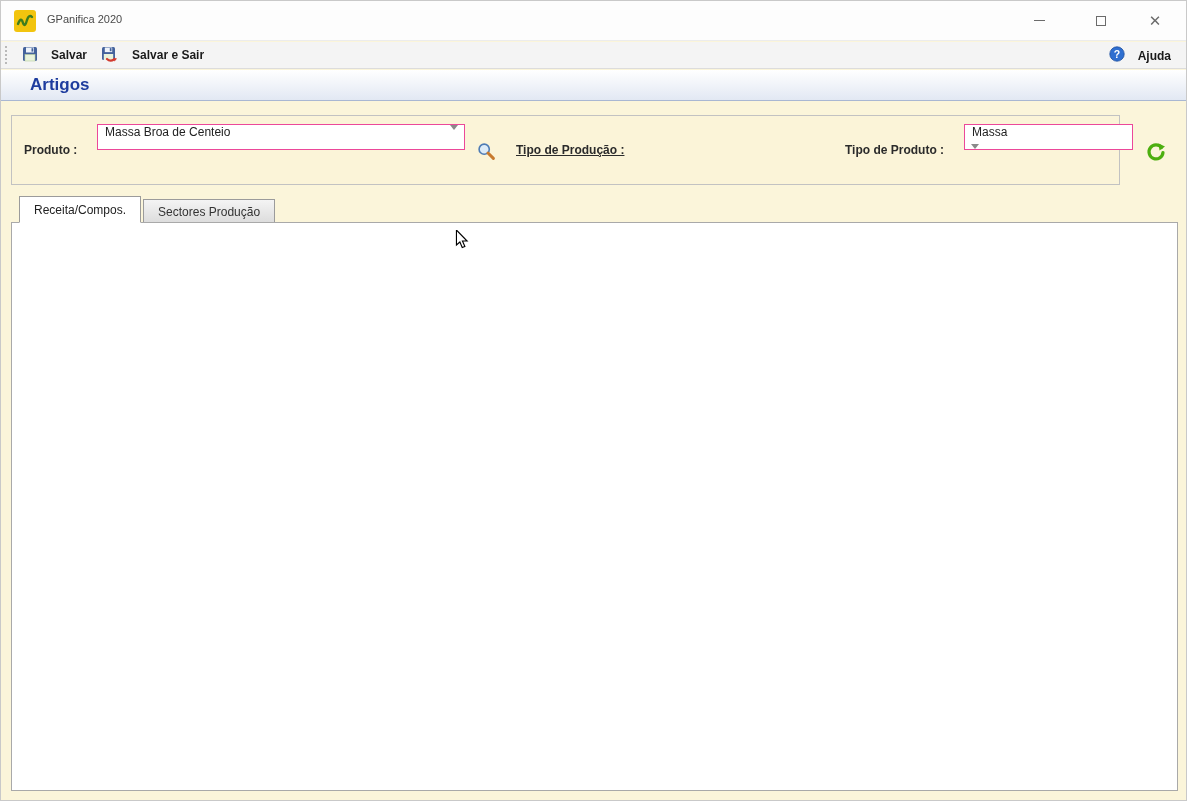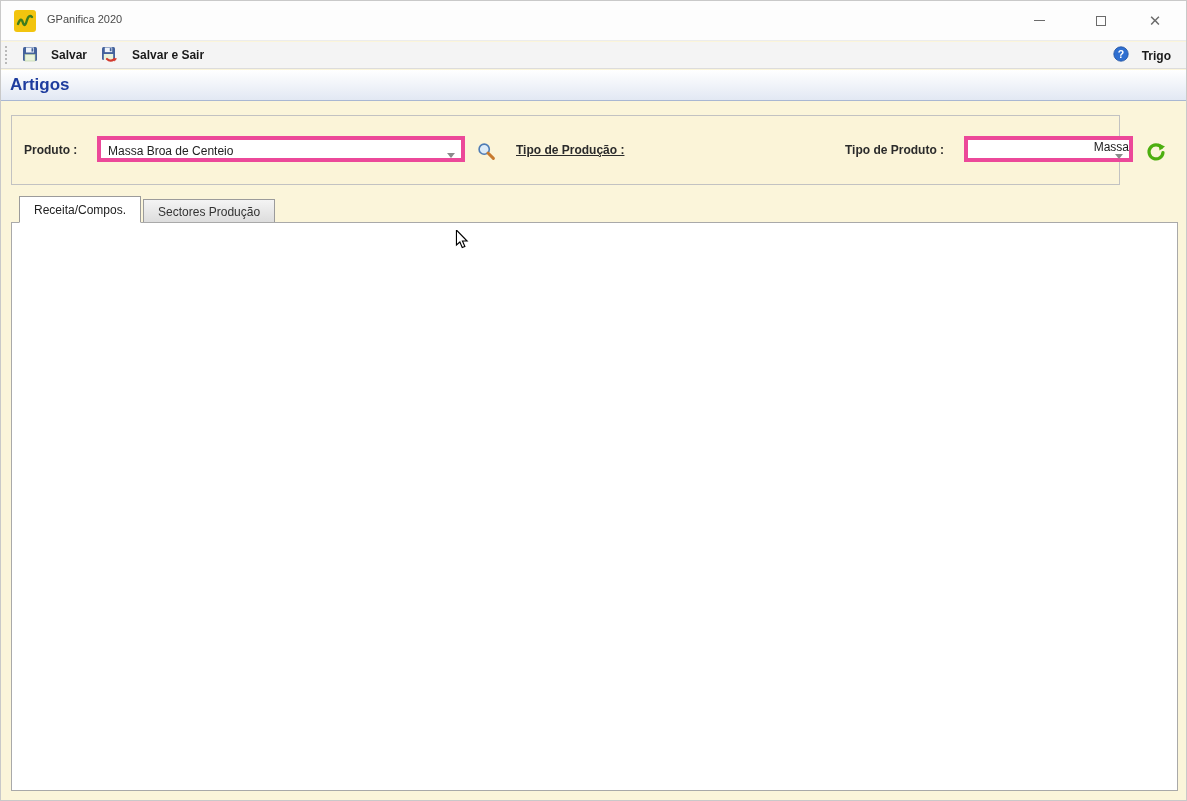--- a/index.html
+++ b/index.html
@@ -16,27 +16,27 @@
   .maxglyph { width:10px; height:10px; border:1px solid #6b6b6b; }
   .closeglyph { font-size:15px; line-height:1; color:#6b6b6b; }
 
   
   .toolbar { position:absolute; left:0; top:41px; width:100%; height:27px; background:#f4f4f4; border-bottom:1px solid #dcdcdc; display:flex; align-items:center; }
   .grip { width:3px; height:18px; border-left:2px dotted #b9b9b9; margin:0 7px 0 4px; }
   .tbtn { display:flex; align-items:center; gap:13px; padding:3px 7px; font-weight:bold; color:#1a1a1a; cursor:default; }
   .tb-right { position:absolute; right:8px; top:0; height:27px; display:flex; align-items:center; }
 
   
-  .pagehead { position:absolute; left:0; top:69px; width:100%; height:31px; background:linear-gradient(#ffffff,#e2e8f3); border-bottom:1px solid #a9b7d2; display:flex; align-items:center; }
+  .pagehead { position:absolute; left:0; top:69px; width:100%; height:31px; background:linear-gradient(#ffffff,#e2e8f3); border-bottom:1px solid #a9b7d2; display:flex; align-items:center;padding-left:20px; }
   .pagehead span { font-size:17px; font-weight:bold; color:#1E3C9E; margin-left:9px; }
 
   
   .filterpanel { position:absolute; left:10px; top:114px; width:1109px; height:70px; background:#FBF4D8; border:1px solid #c2c2c2; }
   .flabel { position:absolute; font-weight:bold; color:#2b2b2b; top:27px; }
-  .combo { position:absolute; top:20px; height:26px; background:#fff; border:4px solid #ec4899; display:flex; align-items:flex-end; }
+  .combo { position:absolute; top:8px; height:26px; background:#fff; border:1px solid #ec4899; display:flex; align-items:flex-start; }
   .combo .val { flex:1; padding-left:7px; }
   .combo .arrow { width:20px; display:flex; align-items:center; justify-content:center; }
   .tri-down { width:0; height:0; border-left:4px solid transparent; border-right:4px solid transparent; border-top:5px solid #8a8a8a; }
   .iconbtn { position:absolute; top:25px; width:24px; height:24px; display:flex; align-items:center; justify-content:center; }
 
   
   .tabs { position:absolute; left:18px; top:195px; height:27px; display:flex; }
   .tab { height:27px; padding:0 14px; display:flex; align-items:center; border:1px solid #9b9b9b; margin-right:2px; }
   .tab.active { background:#fff; border-bottom:1px solid #fff; position:relative; z-index:3; }
   .tab.inactive { background:linear-gradient(#f4f4f4,#dcdcdc); color:#333; margin-top:3px; height:24px; border-bottom:none; }
@@ -143,21 +143,21 @@
     </div>
     <div class="tb-right">
       <div class="tbtn">
         <span>
           <svg width="16" height="16" viewBox="0 0 16 16">
               <circle cx="8" cy="8" r="7.2" fill="#2f6fd0"></circle>
               <circle cx="8" cy="8" r="7.2" fill="none" stroke="#1d4fa0" stroke-width="0.8"></circle>
               <text x="8" y="11.6" text-anchor="middle" font-size="10.5" font-family="Liberation Sans, sans-serif" font-weight="bold" fill="#fff">?</text>
             </svg>
         </span>
-        <span>Trigo</span>
+        <span>Ajuda</span>
       </div>
     </div>
   </div>
 
   <div class="pagehead">
     <span>Artigos</span>
   </div>
 
   <div class="filterpanel">
     <span class="flabel" style="left:12px;">Produto :</span>

